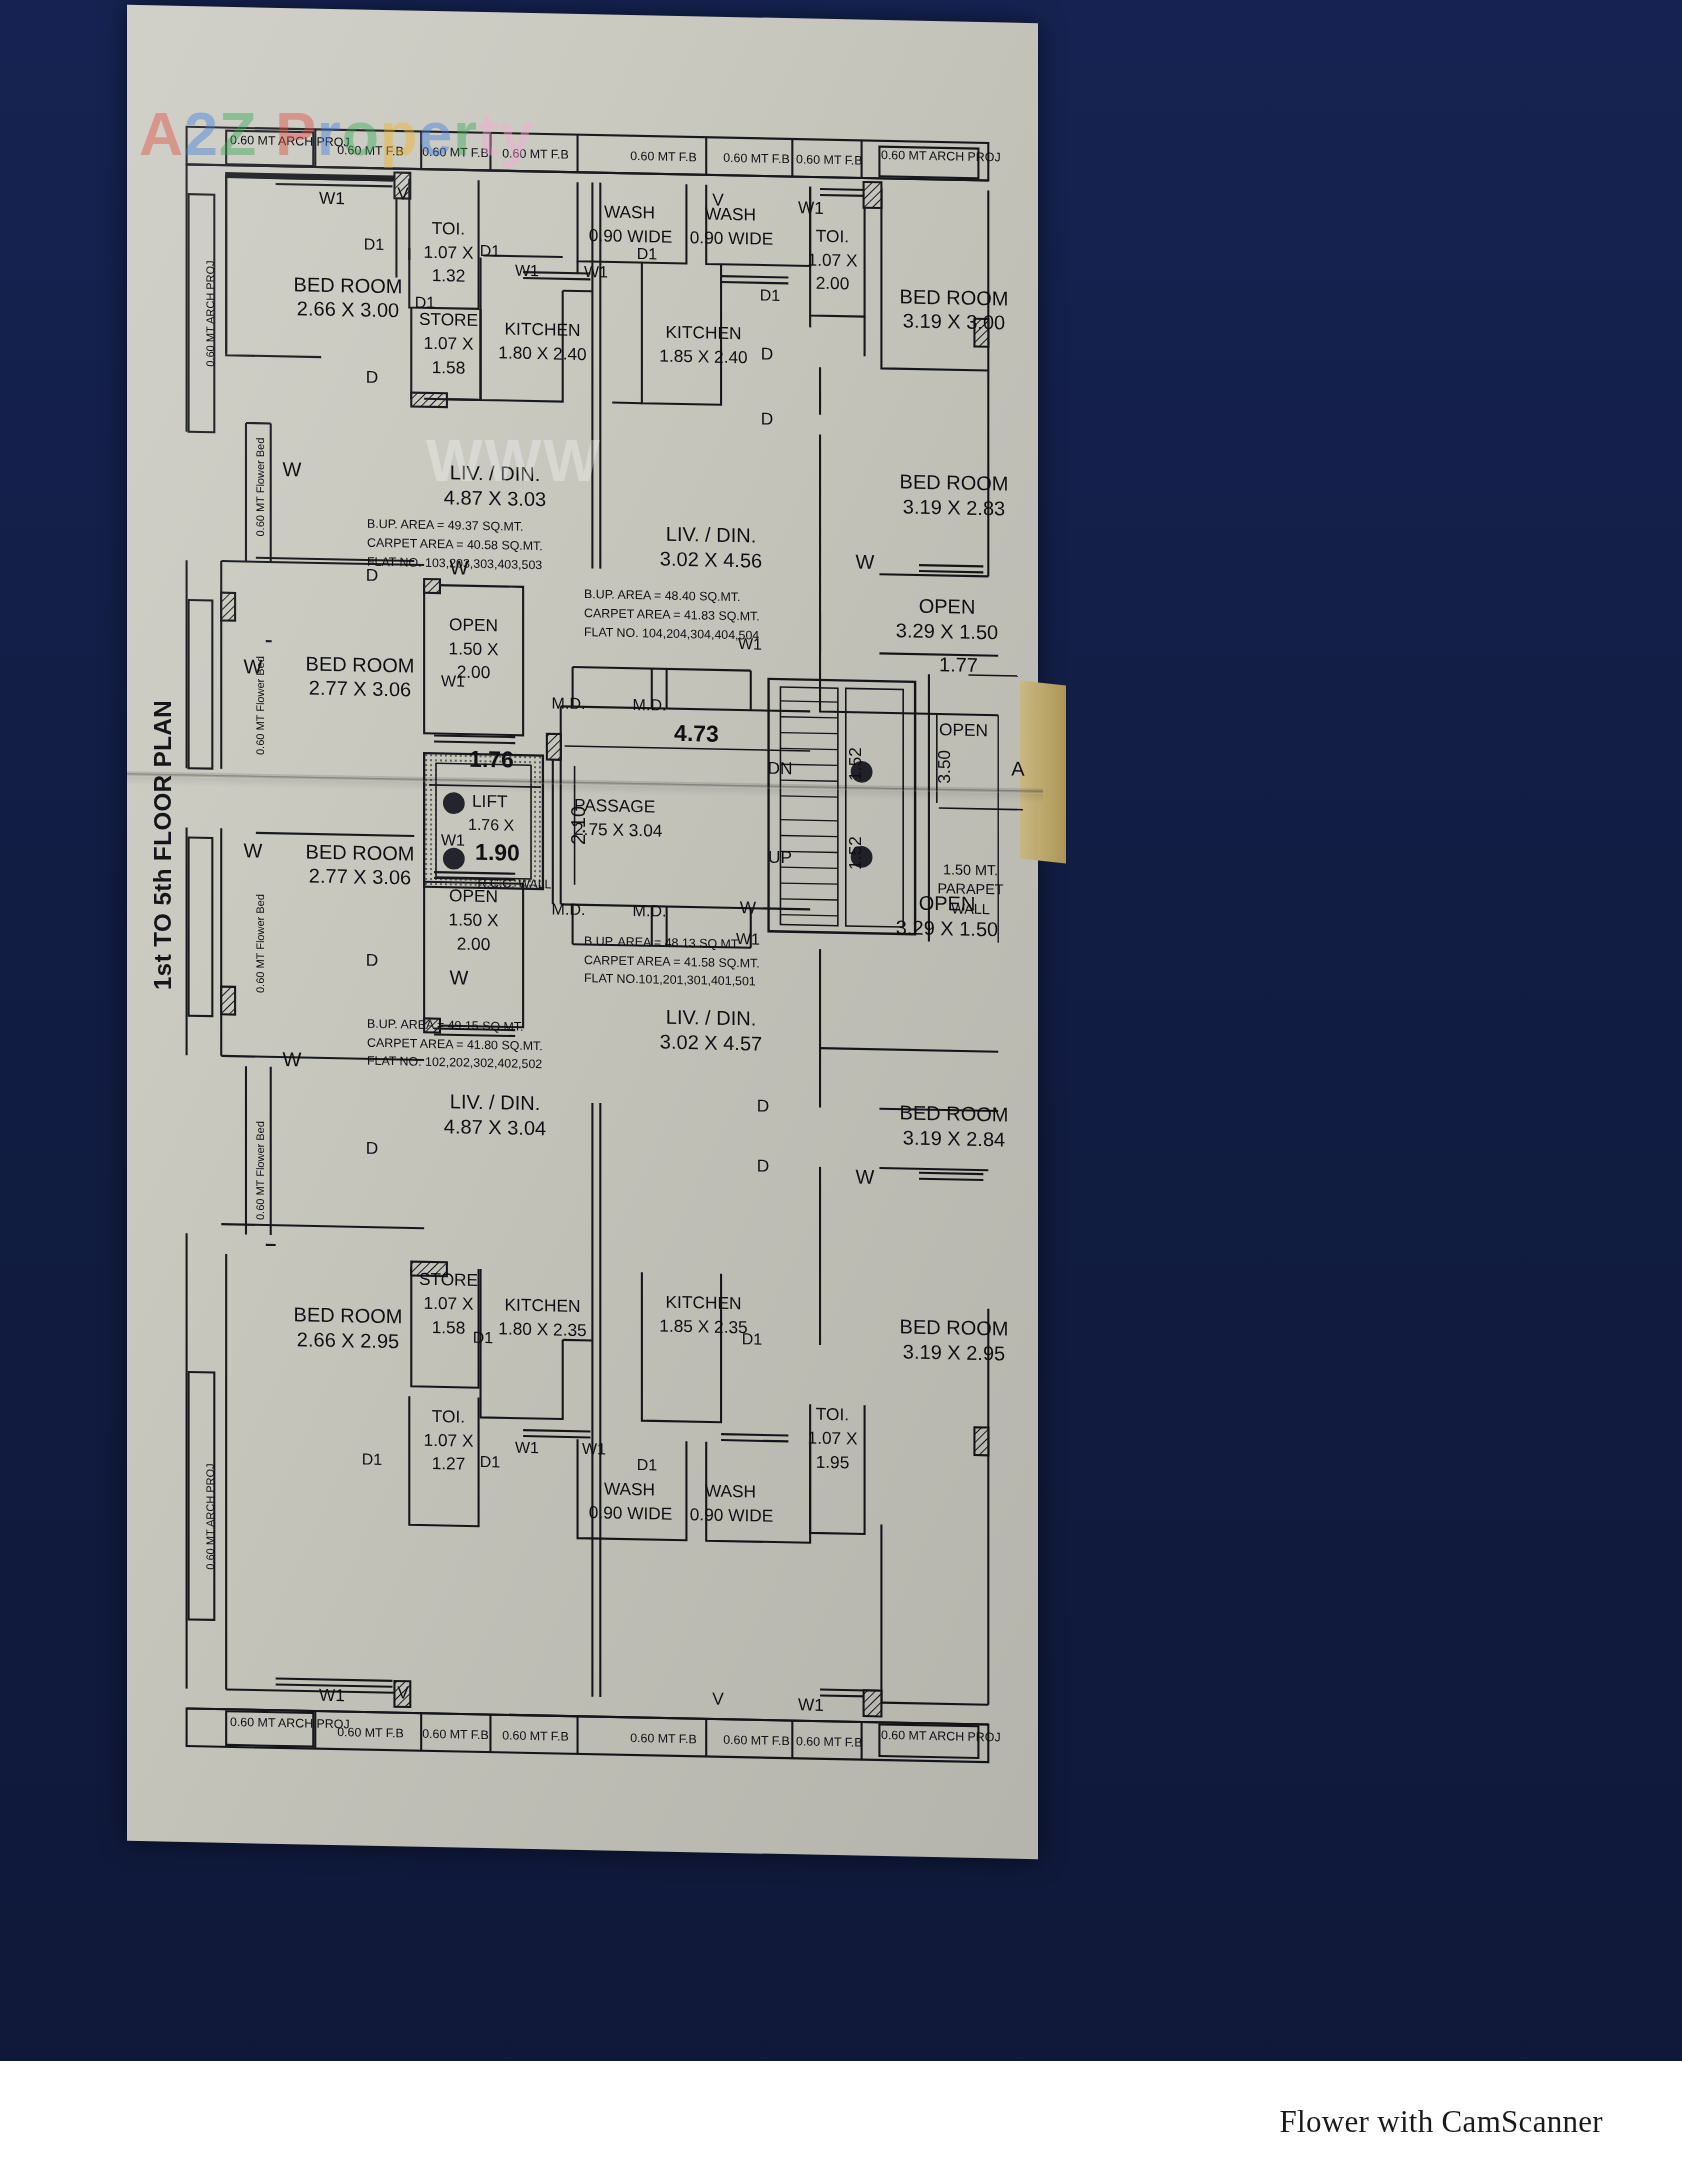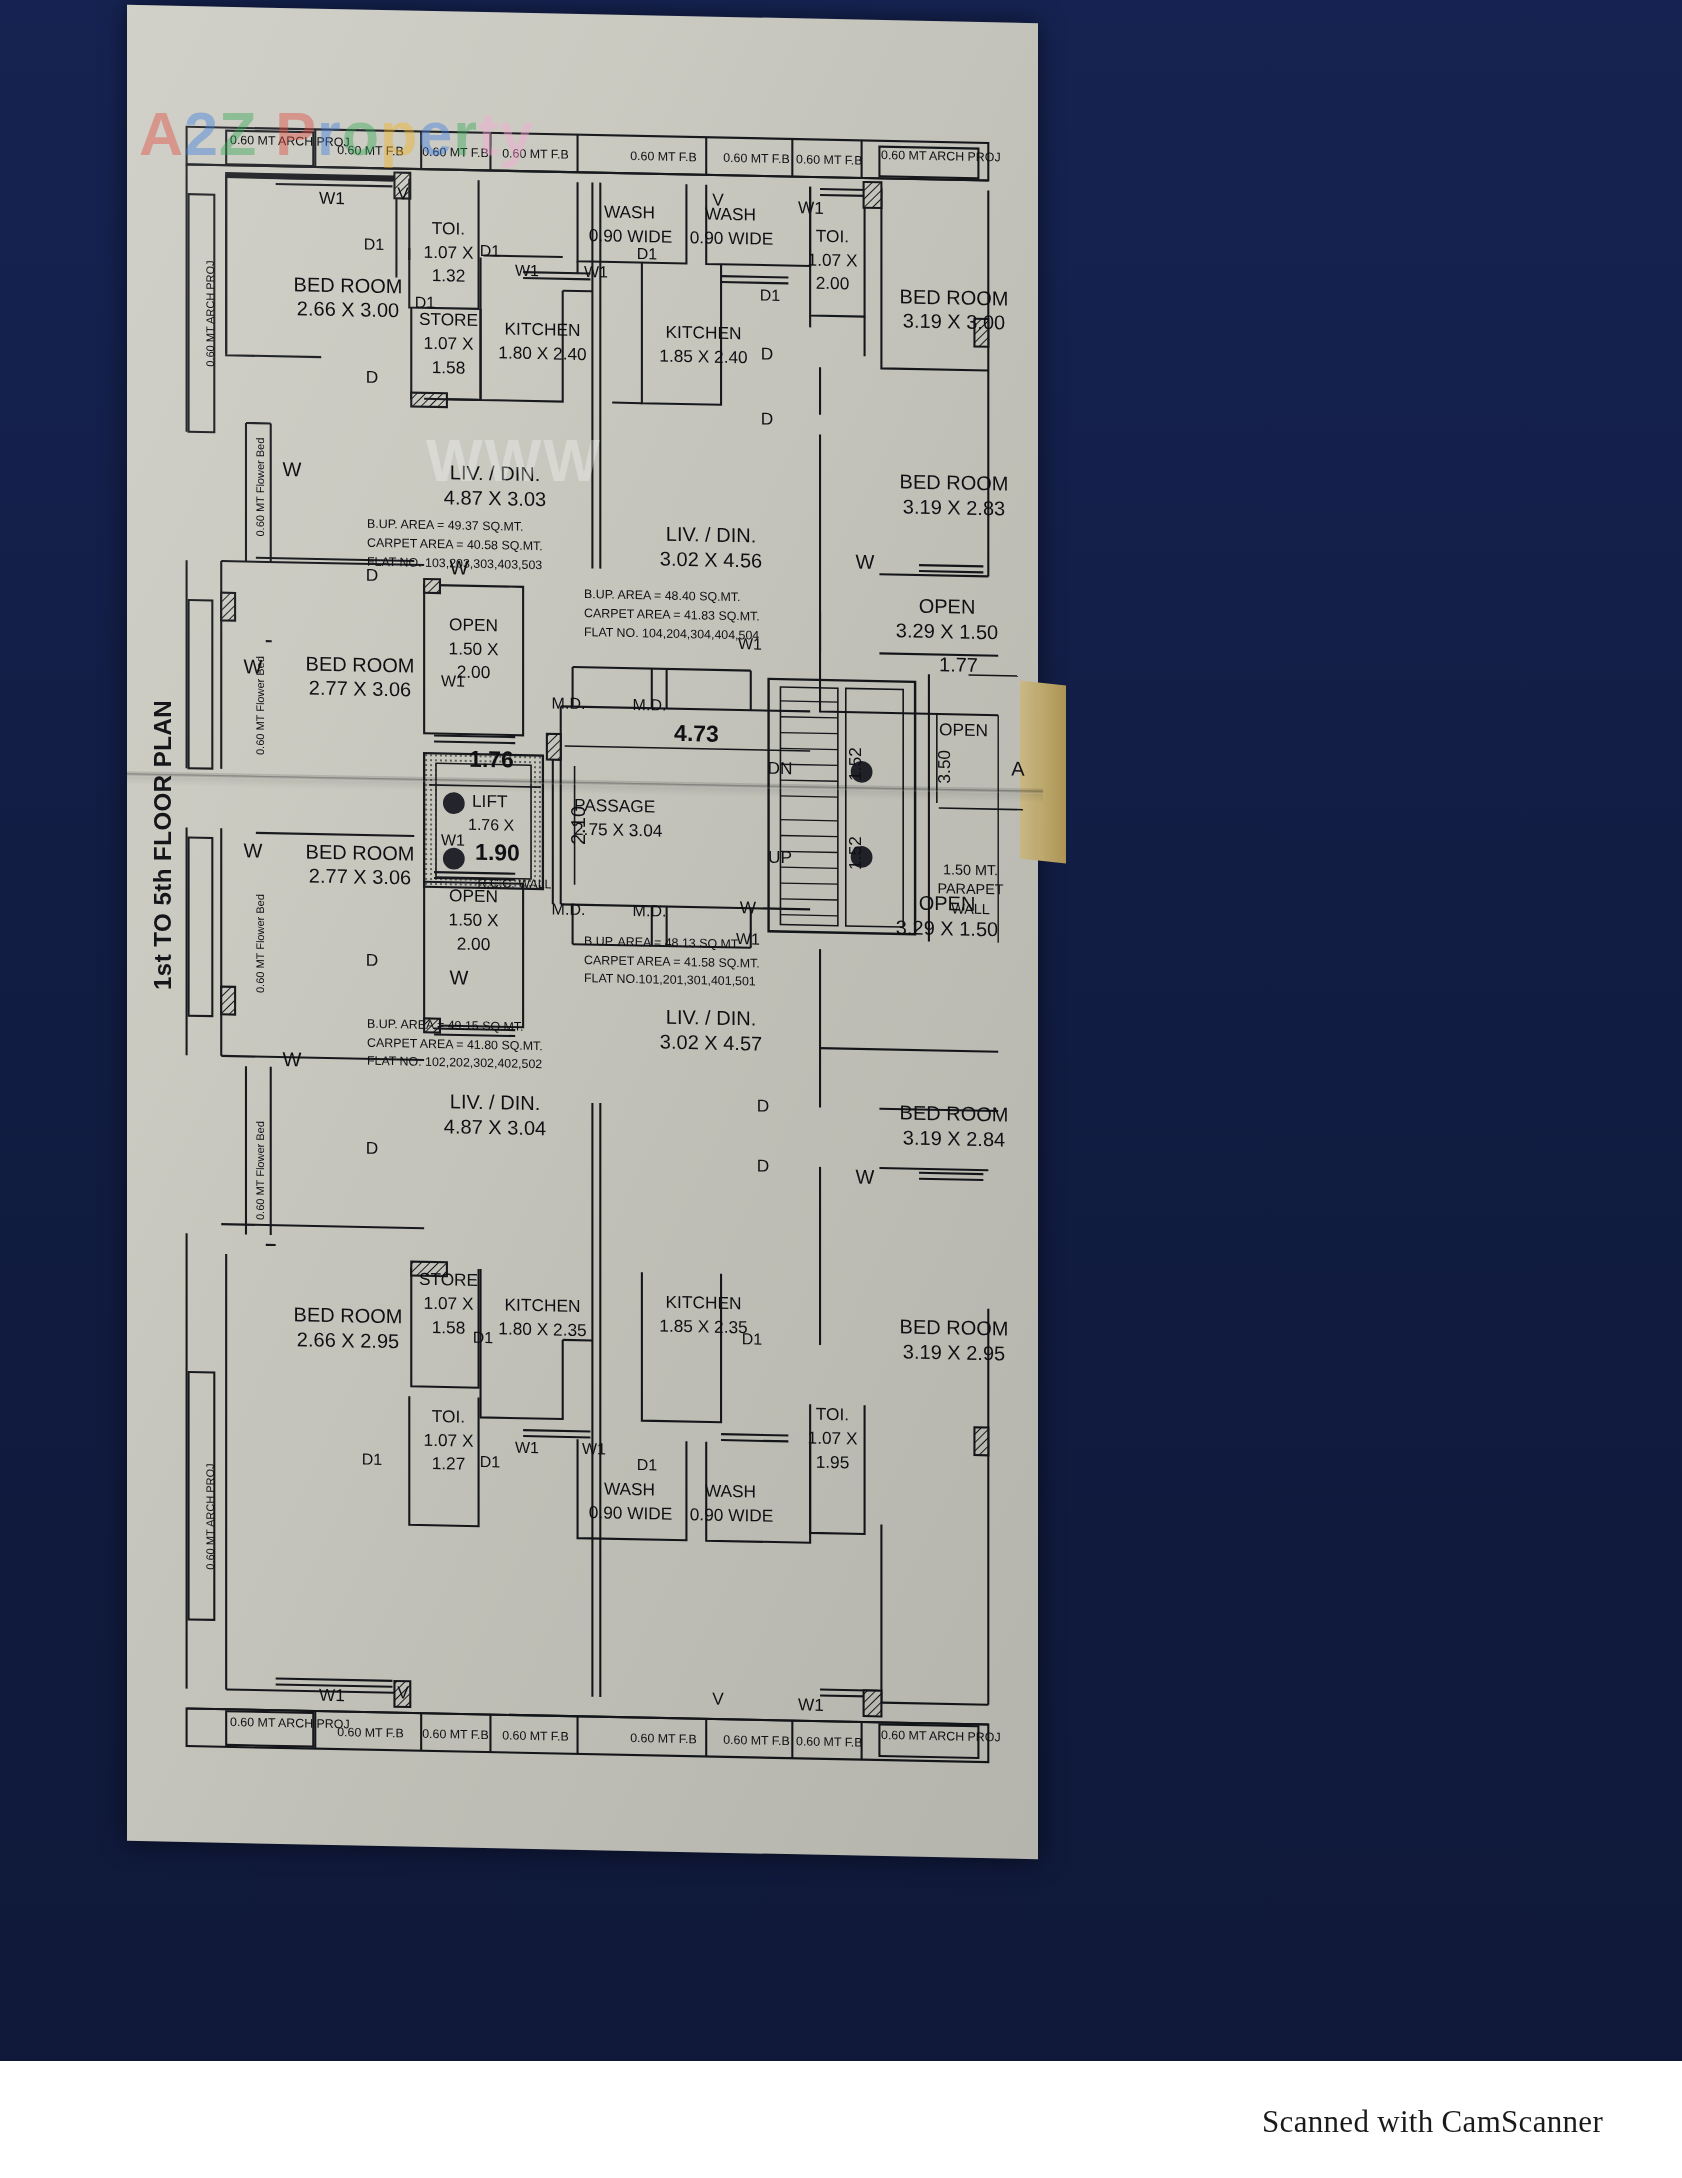--- a/index.html
+++ b/index.html
@@ -544,14 +544,14 @@
 <div id="wm"><span class="a">A</span><span class="two">2</span><span class="z">Z</span> <span class="p">P</span><span class="r">r</span><span class="o">o</span><span class="pe">p</span><span class="rr">e</span><span class="t">r</span><span class="y">ty</span></div>
 <div id="wm2"><span>WWW</span></div>
 
 <div id="planlabel"><span>1st TO 5th FLOOR PLAN</span></div>
 
 <div id="titleband">
   
 </div>
 
 <div id="bottomband"></div>
-<div id="camscanner"><span>Scanned with CamScanner</span></div>
+<div id="camscanner"><span>Flower with CamScanner</span></div>
 
 
 </body></html>

